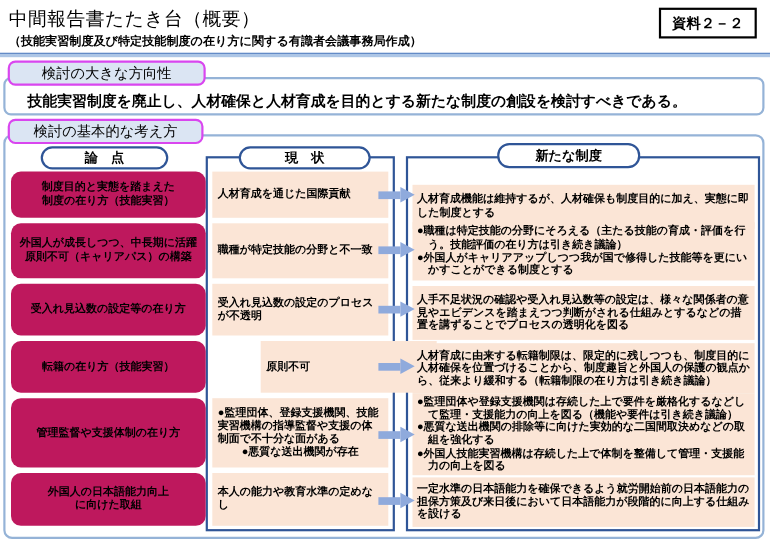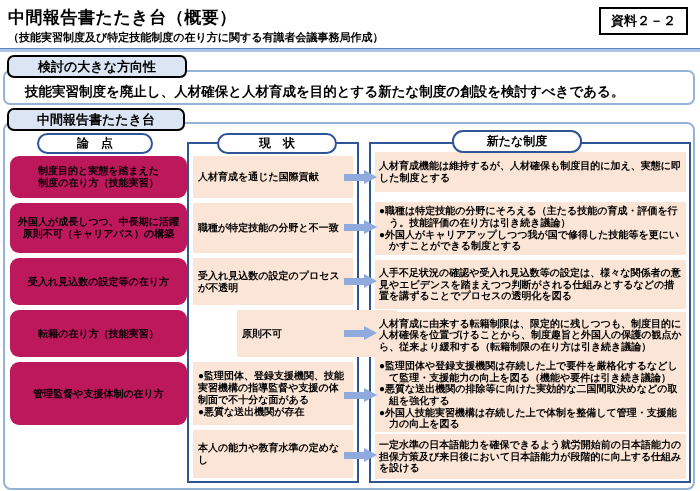--- a/index.html
+++ b/index.html
@@ -1,30 +1,30 @@
 <!DOCTYPE html>
 <html lang="ja"><head>
 <meta charset="utf-8">
 <style>
   * { margin:0; padding:0; box-sizing:border-box; }
   html,body { width:700px; height:491px; background:#ffffff; overflow:hidden; }
   body { font-family:"Liberation Sans","DejaVu Sans",sans-serif; color:#000; }
   .page { position:relative; width:700px; height:491px; background:#fff; }
 
   
-  .title { position:absolute; top:6px; left:8px; font-size:17px; font-weight:bold; letter-spacing:.5px; }
+  .title { position:absolute; top:6px; left:8px; font-size:17px; font-weight:normal; letter-spacing:.5px; }
   .subtitle { position:absolute; top:30px; left:8px; font-size:11px; font-weight:bold; }
   .doc-ref { position:absolute; top:7px; right:12px; border:2px solid #000; padding:3px 10px;
              font-size:13px; font-weight:bold; background:#fff; }
   .divider { position:absolute; top:48px; left:0; width:700px; height:4px;
              border-top:1px solid #5b84c4; background:#adc6e6; }
 
   
-  .tab { position:absolute; background:#dbe5f3; border:2px solid #000000; border-radius:7px;
-         font-size:13px; font-weight:bold; display:flex; align-items:center; justify-content:center;
+  .tab { position:absolute; background:#dbe5f3; border:2px solid #d946ef; border-radius:7px;
+         font-size:13px; font-weight:normal; display:flex; align-items:center; justify-content:center;
          z-index:5; }
   .frame { position:absolute; background:#fff; border:2px solid #95b3d7; border-radius:7px; }
 
   
   .dir-tab { top:55px; left:7px; width:180px; height:23px; }
   .dir-box { top:70px; left:3px; width:692px; height:35px; }
   .dir-body { position:absolute; top:83px; left:25px; font-size:13.5px; font-weight:bold; z-index:4; }
 
   
   .fw { position:absolute; top:108px; left:0; width:700px; height:383px; }
@@ -46,25 +46,25 @@
   .cell p { margin:0; }
   .cell-topic { left:5px; width:177px; background:#be185d; border-radius:9px;
                 display:flex; align-items:center; justify-content:center;
                 text-align:center; white-space:pre-line; padding:2px 3px; }
   .cell-current { left:188px; width:160px; background:#fbe5d6; padding:3px 5px;
                   display:flex; flex-direction:column; justify-content:center; }
   .cell-new { left:370px; width:311px; background:#fbe5d6; padding:2px 4px;
               display:flex; flex-direction:column; justify-content:center; line-height:1.16; }
   .cell-new p.hang { padding-left:1em; text-indent:-1em; }
 
-  .t1 { top:32px; height:42px; }  .c1 { top:32px; height:42px; }  .n1 { top:28px; height:40px; }
+  .t1 { top:32px; height:42px; }  .c1 { top:32px; height:42px; }  .n1 { top:44px; height:40px; }
   .t2 { top:79px; height:50px; }  .c2 { top:79px; height:50px; }  .n2 { top:78px; height:53px; }
   .t3 { top:134px; height:47px; } .c3 { top:134px; height:47px; } .n3 { top:136px; height:49px; }
   .t4 { top:186px; height:47px; } .c4 { top:186px; height:47px;margin-left:44px; } .n4 { top:188px; height:46px; }
-  .t5 { top:238px; height:63px; } .c5 { top:238px; height:63px; } .n5 { top:234px; height:74px; }
+  .t5 { top:238px; height:63px; } .c5 { top:238px; height:63px;align-items:center; } .n5 { top:234px; height:74px; }
   .t6 { top:306px; height:48px; } .c6 { top:306px; height:48px; } .n6 { top:310px; height:45px; }
 
   .arrow { position:absolute; left:339px; width:34px; height:14px; z-index:7; }
   .arrow .shaft { position:absolute; left:0; top:3.5px; width:20px; height:7px; background:#8faadc; }
   .arrow .head { position:absolute; left:20px; top:0; width:0; height:0;
                  border-top:7px solid transparent; border-bottom:7px solid transparent;
                  border-left:13px solid #8faadc; }
   .a1 { top:46px; } .a2 { top:96px; } .a3 { top:150px; } .a4 { top:202px; } .a5 { top:264px; } .a6 { top:324px; }
 </style>
 </head>
@@ -75,21 +75,21 @@
   <div class="title">中間報告書たたき台（概要）</div>
   <div class="subtitle">（技能実習制度及び特定技能制度の在り方に関する有識者会議事務局作成）</div>
   <div class="doc-ref">資料２－２</div>
   <div class="divider"></div>
 
   <div class="tab dir-tab">検討の大きな方向性</div>
   <div class="frame dir-box"></div>
   <div class="dir-body">技能実習制度を廃止し、人材確保と人材育成を目的とする新たな制度の創設を検討すべきである。</div>
 
   <div class="fw">
-    <div class="tab fw-tab">中間報告書たたき台</div>
+    <div class="tab fw-tab">検討の基本的な考え方</div>
 
     <div class="fw-outer">
       <div class="col-box mid-box"></div>
       <div class="col-box right-box"></div>
 
       <div class="pill pill-topic">論　点</div>
       <div class="pill pill-current">現　状</div>
       <div class="pill pill-new">新たな制度</div>
 
       <div class="cell cell-topic t1">制度目的と実態を踏まえた
@@ -151,20 +151,22 @@
       <div class="arrow a5">
           <span class="shaft"></span>
           <span class="head"></span>
         </div>
       <div class="cell cell-new n5">
         <p class="hang">●監理団体や登録支援機関は存続した上で要件を厳格化するなどして監理・支援能力の向上を図る（機能や要件は引き続き議論）</p>
         <p class="hang">●悪質な送出機関の排除等に向けた実効的な二国間取決めなどの取組を強化する</p>
         <p class="hang">●外国人技能実習機構は存続した上で体制を整備して管理・支援能力の向上を図る</p>
       </div>
 
+      <div class="cell cell-topic t6">外国人の日本語能力向上
+に向けた取組</div>
       <div class="cell cell-current c6">
         <p>本人の能力や教育水準の定めなし</p>
       </div>
       <div class="arrow a6">
           <span class="shaft"></span>
           <span class="head"></span>
         </div>
       <div class="cell cell-new n6">
         <p>一定水準の日本語能力を確保できるよう就労開始前の日本語能力の担保方策及び来日後において日本語能力が段階的に向上する仕組みを設ける</p>
       </div>

